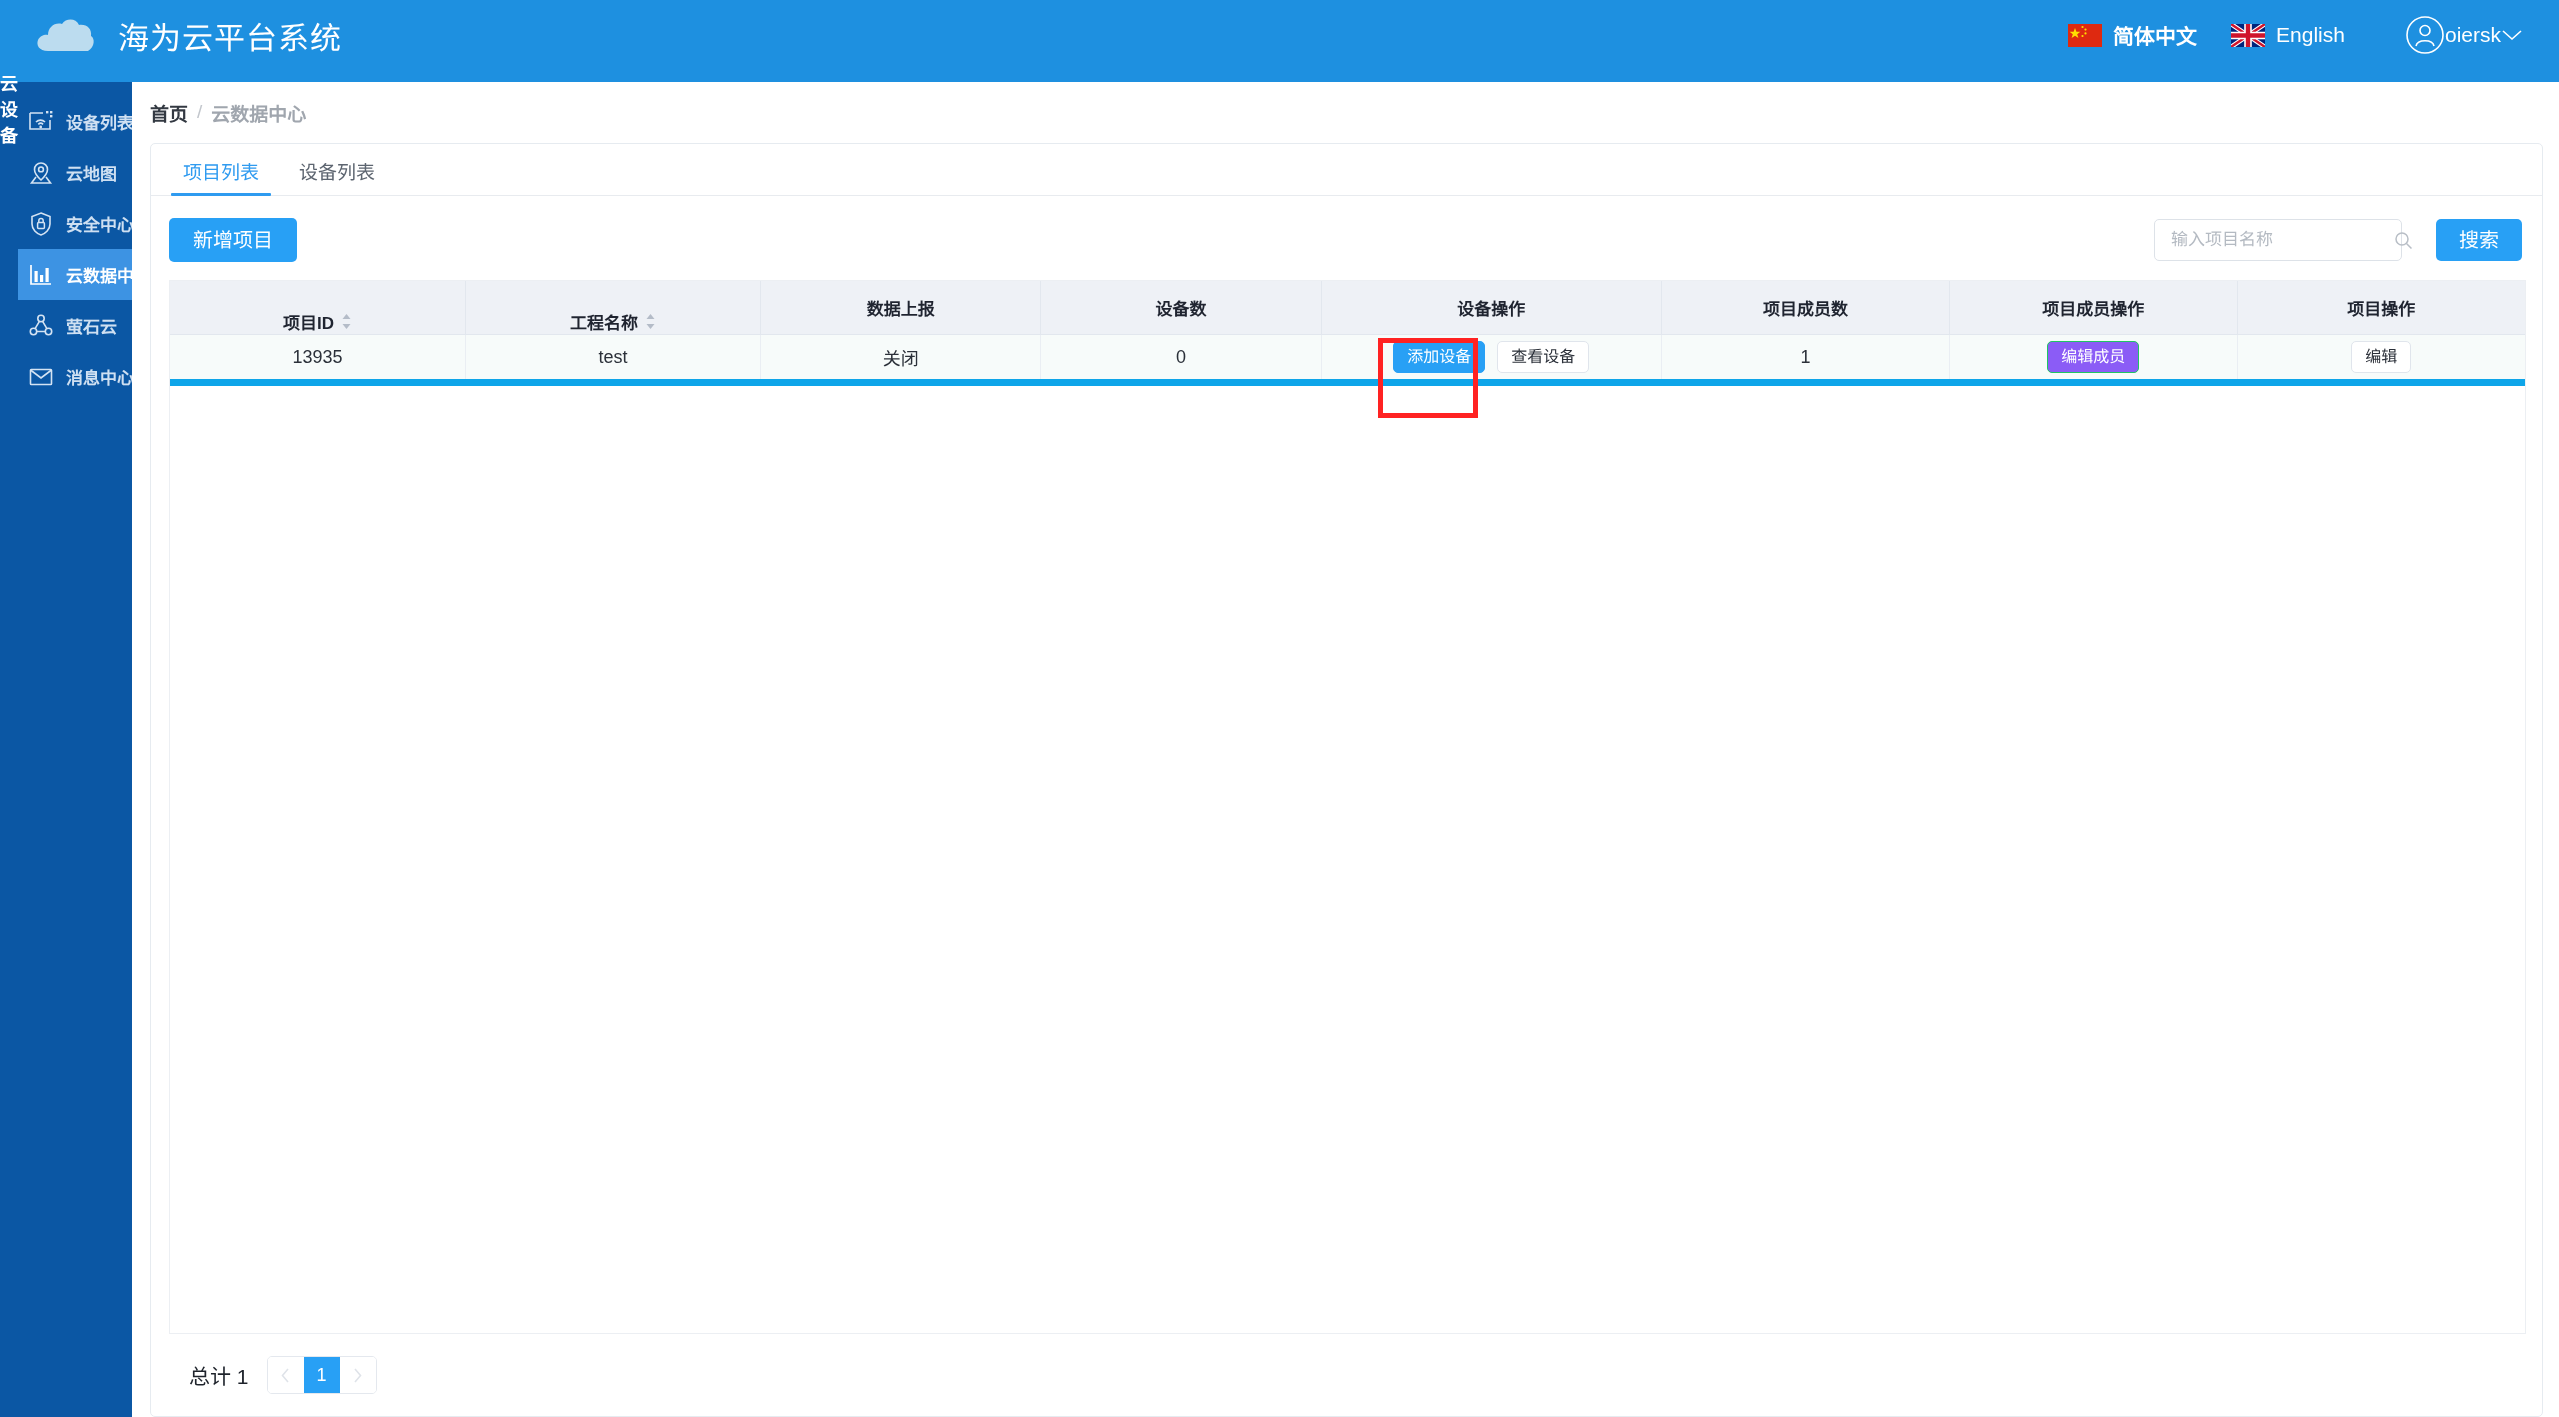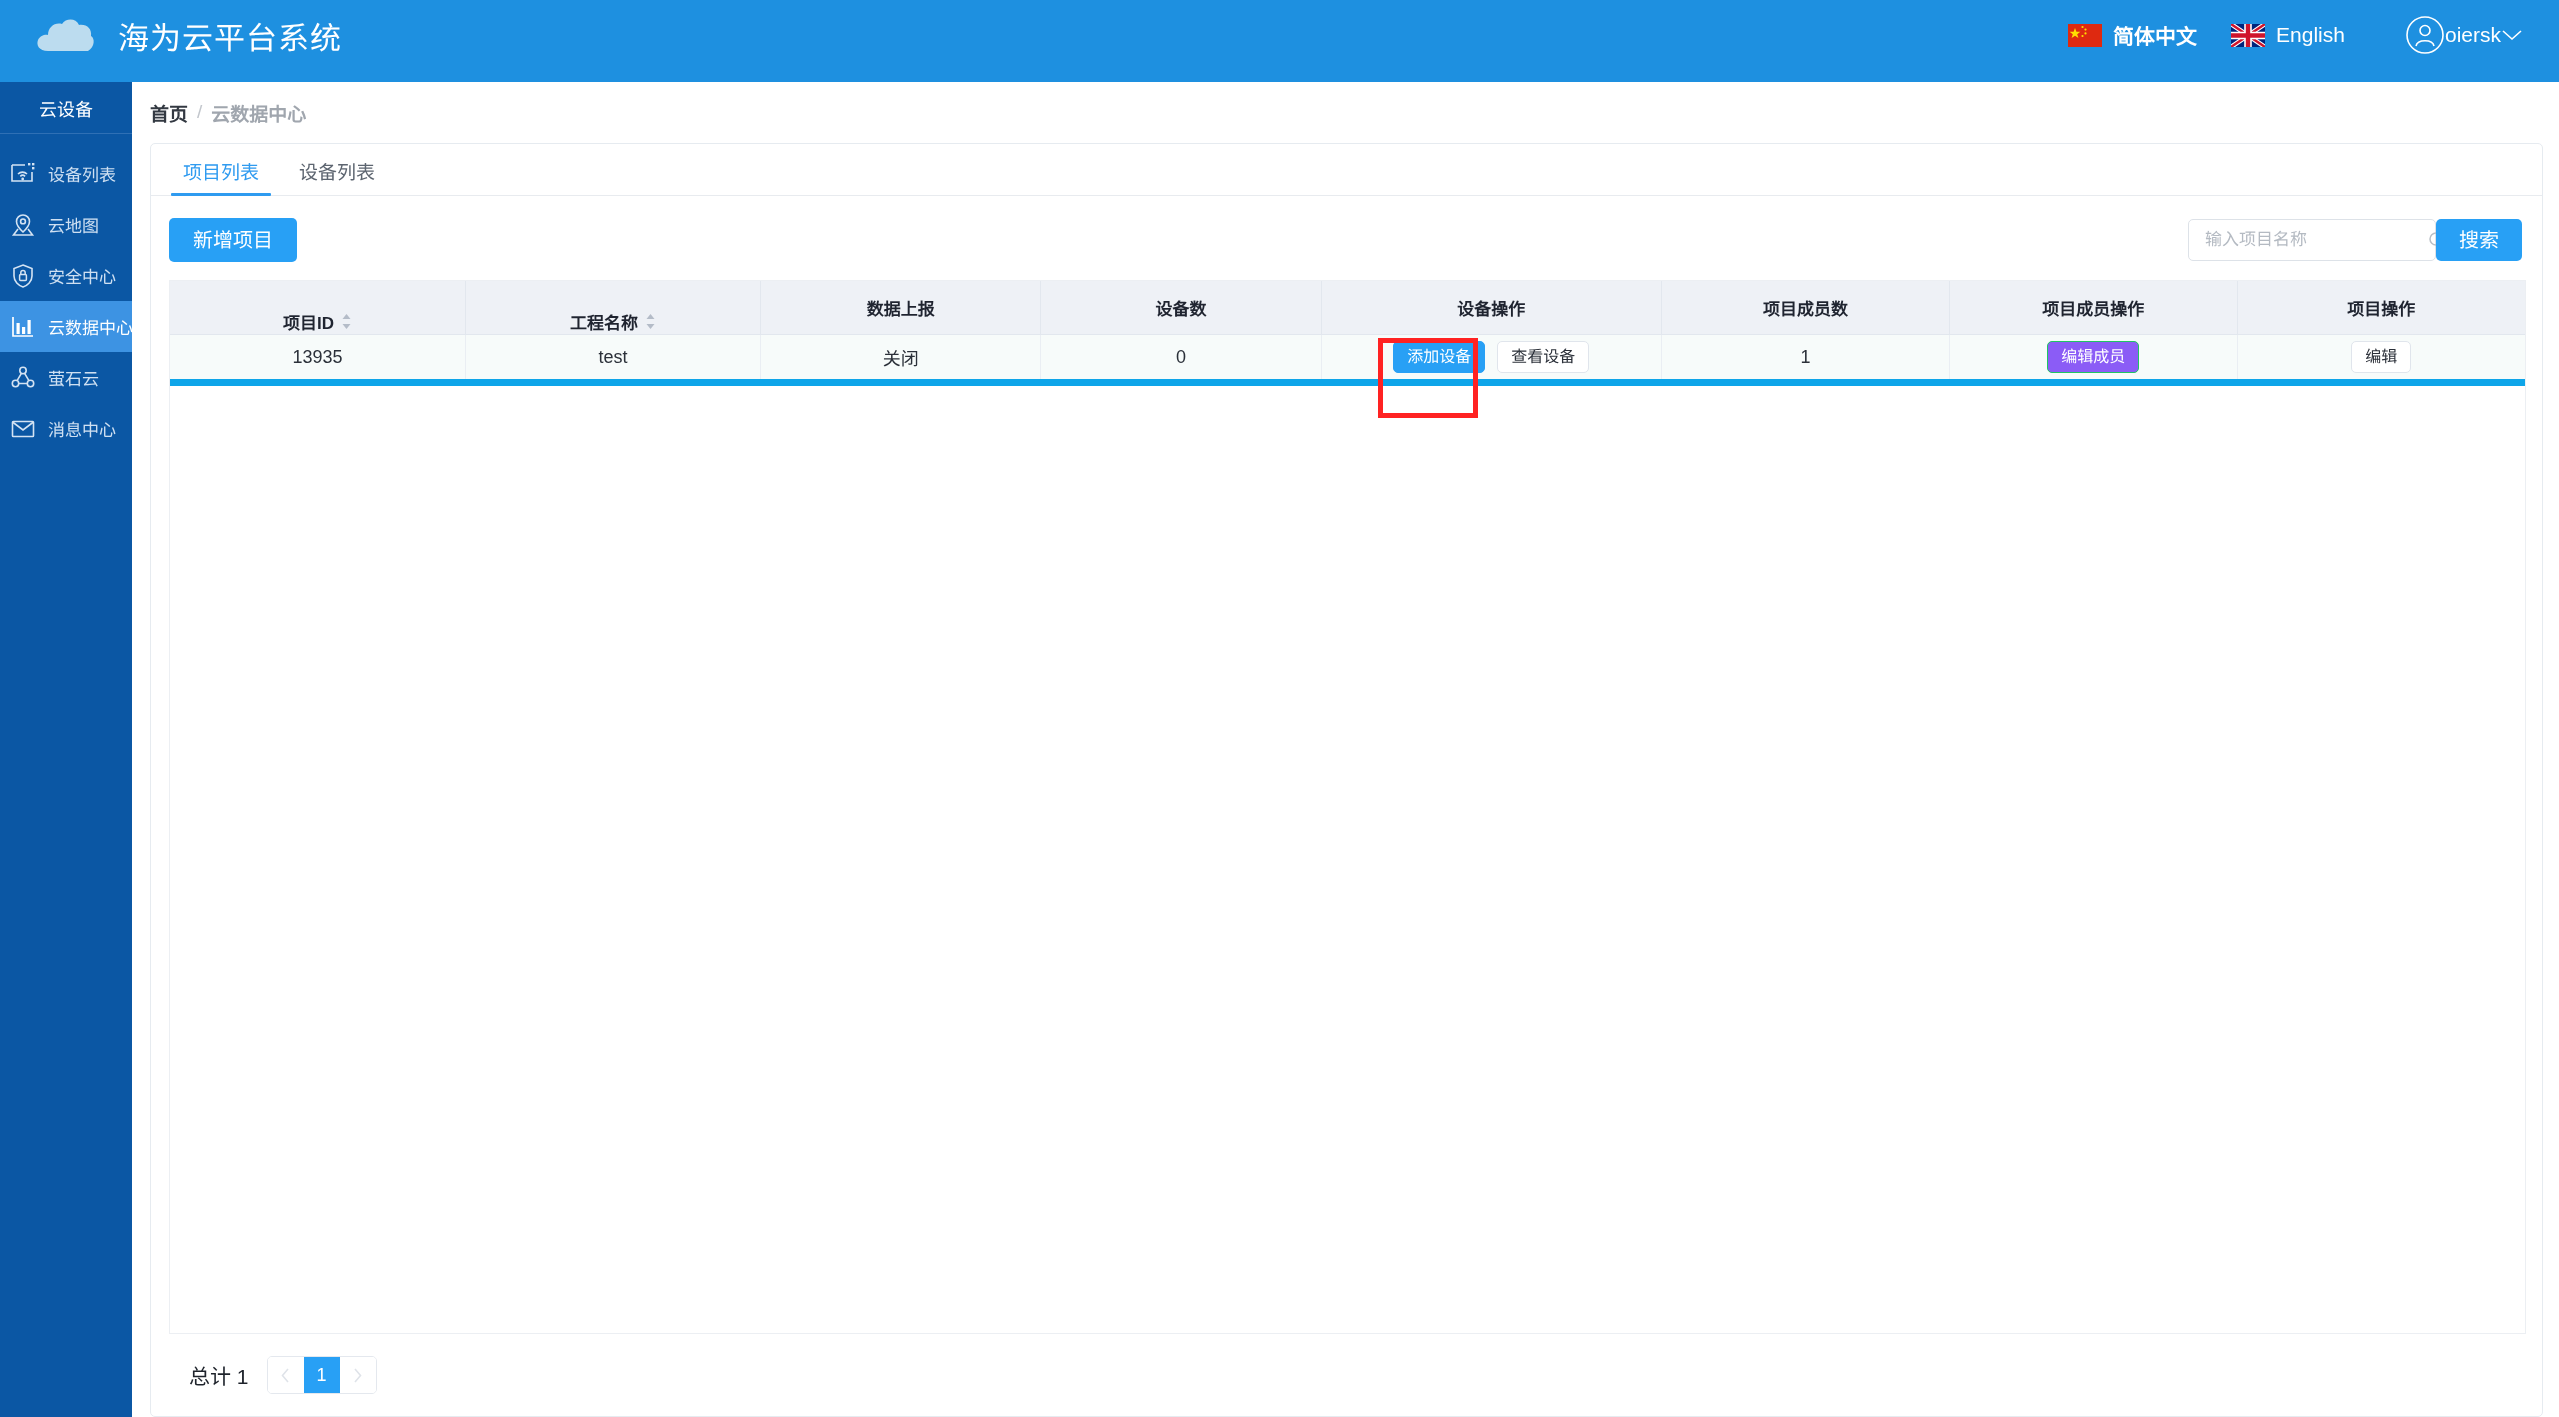--- a/index.html
+++ b/index.html
@@ -85,22 +85,23 @@
     flex: 1;
     display: flex;
     min-height: 0;
   }
 
   .sidebar {
     width: 132px;
     min-width: 132px;
     background: #0b57a4;
     display: flex;
-    flex-direction: column;
+    flex-direction: row;
     padding-top: 0;
+    font-weight: bold;
   }
   .sidebar-title {
     height: 52px;
     display: flex;
     align-items: center;
     justify-content: center;
     color: #ffffff;
     font-size: 18px;
     border-bottom: 1px solid #2f70b5;
   }
@@ -199,20 +200,21 @@
     font-size: 20px;
     padding: 0 24px;
     height: 44px;
     cursor: pointer;
     font-family: inherit;
     line-height: 44px;
   }
   .toolbar-right {
     display: flex;
     align-items: center;
+    gap: 34px;
   }
   .search-field {
     width: 248px;
     height: 42px;
     border: 1px solid #dde2e8;
     border-radius: 5px;
     display: flex;
     align-items: center;
     padding: 0 12px 0 14px;
     background: #ffffff;

